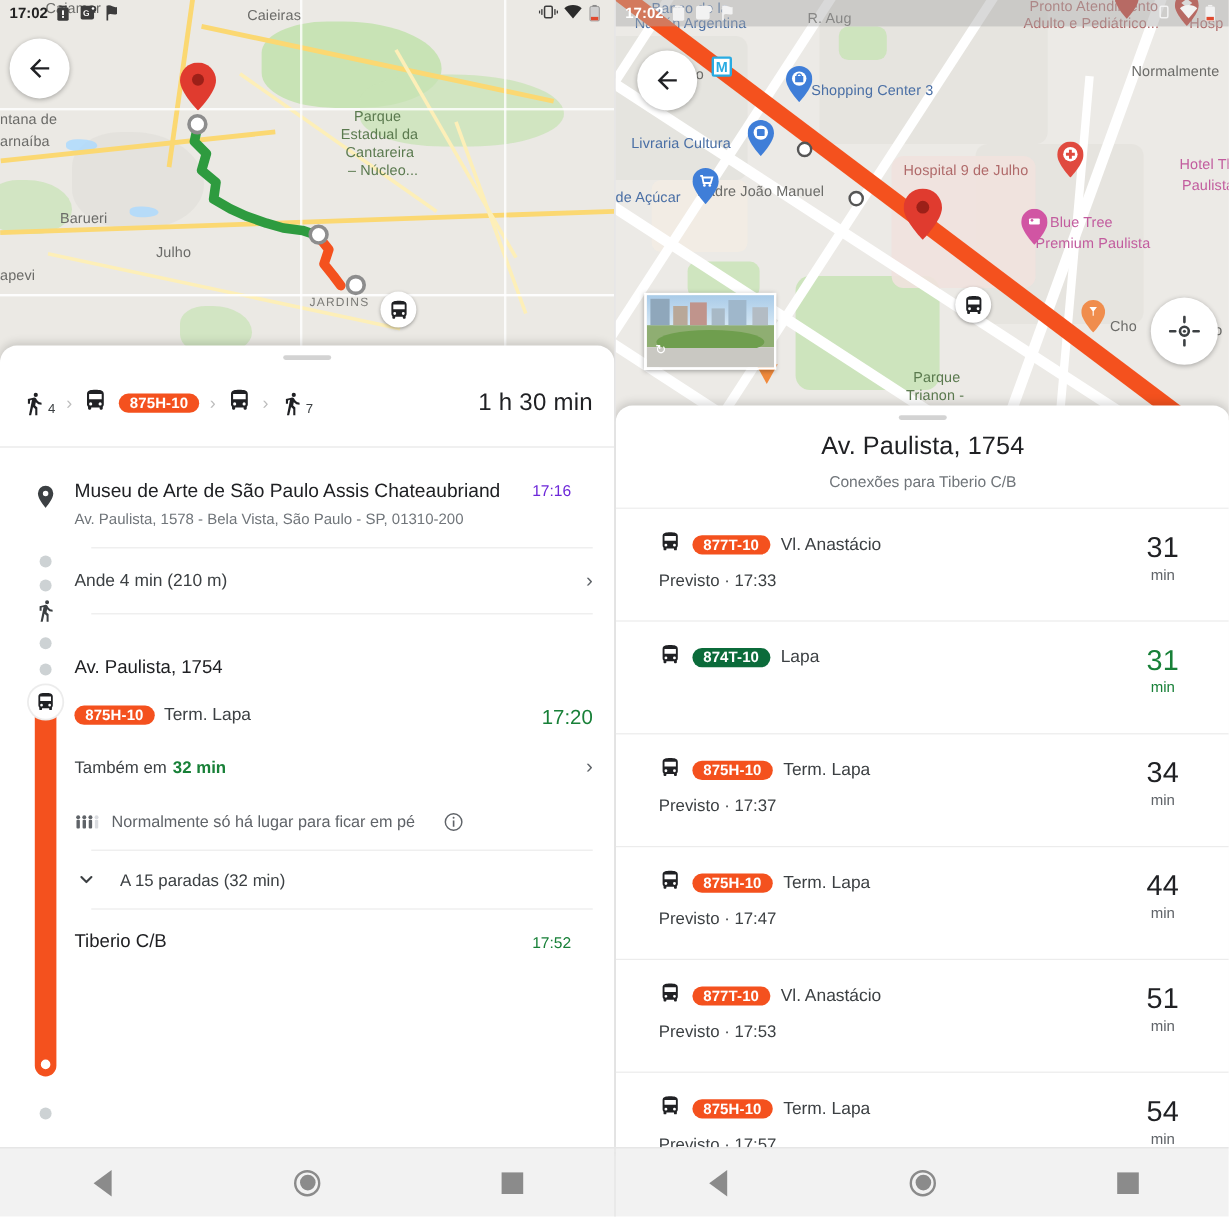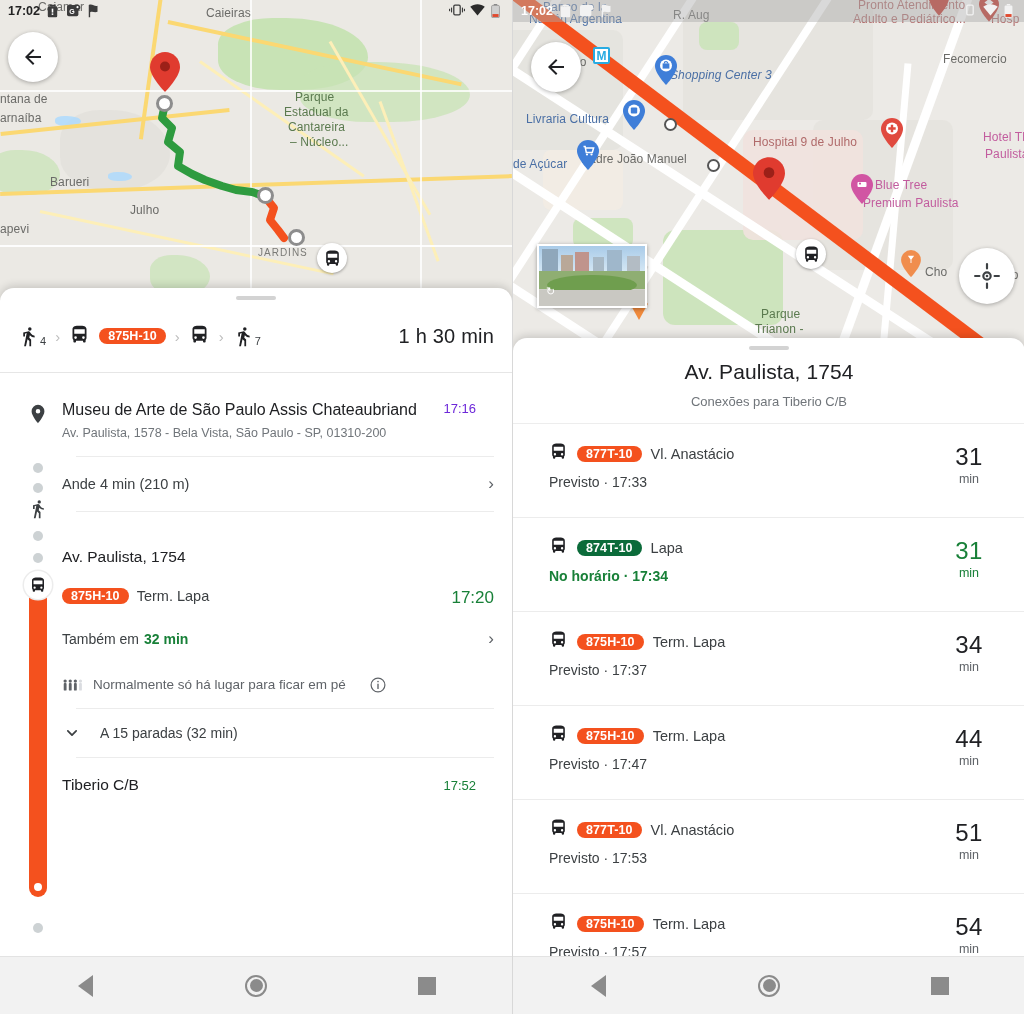--- a/index.html
+++ b/index.html
@@ -572,22 +572,22 @@
         <div class="sv-road"></div>
         <span style="position:absolute;left:7px;bottom:8px;color:#fff;font-size:11px">↻</span>
       </div>
 
       <div id="right-map-labels">
           <div class="maplabel blue-t" style="left: 30px; top: 0px;">Banco de la</div>
           <div class="maplabel blue-t" style="left: 16px; top: 12px;">Nación Argentina</div>
           <div class="maplabel red-t" style="left: 345px; top: -2px;">Pronto Atendimento</div>
           <div class="maplabel red-t" style="left: 340px; top: 12px;">Adulto e Pediátrico...</div>
           <div class="maplabel red-t" style="left: 478px; top: 12px;">Hosp</div>
-          <div class="maplabel " style="left: 430px; top: 52px;">Fecomercio</div>
-          <div class="maplabel blue-t" style="left: 157px; top: 68px; font-style: italic;">Shopping Center 3</div>
+          <div class="maplabel " style="left: 430px; top: 52px;">Normalmente</div>
+          <div class="maplabel blue-t" style="left: 163px; top: 68px;">Shopping Center 3</div>
           <div class="maplabel blue-t" style="left: 13px; top: 112px;">Livraria Cultura</div>
           <div class="maplabel blue-t" style="left: 0px; top: 157px;">de Açúcar</div>
           <div class="maplabel red-t" style="left: 240px; top: 135px;">Hospital 9 de Julho</div>
           <div class="maplabel pink-t" style="left: 470px; top: 130px;">Hotel Th</div>
           <div class="maplabel pink-t" style="left: 472px; top: 147px;">Paulista</div>
           <div class="maplabel pink-t" style="left: 362px; top: 178px;">Blue Tree</div>
           <div class="maplabel pink-t" style="left: 350px; top: 196px;">Premium Paulista</div>
           <div class="maplabel green-t" style="left: 248px; top: 307px;">Parque</div>
           <div class="maplabel green-t" style="left: 242px; top: 322px;">Trianon -</div>
           <div class="maplabel " style="left: 412px; top: 265px;">Cho</div>
@@ -677,21 +677,20 @@
           </div>
           <div class="row-div" style="margin-left: 0px;"></div>
           <div class="conn-row">
             <div class="conn-top">
               <span><svg viewBox="0 0 24 24" width="19" height="19" fill="#202124">
                   <path d="M4 16c0 .88.39 1.67 1 2.22V20a1 1 0 0 0 1 1h1a1 1 0 0 0 1-1v-1h8v1a1 1 0 0 0 1 1h1a1 1 0 0 0 1-1v-1.78c.61-.55 1-1.34 1-2.22V6c0-3.5-3.58-4-8-4s-8 .5-8 4v10zm3.5 1a1.5 1.5 0 1 1 0-3 1.5 1.5 0 0 1 0 3zm9 0a1.5 1.5 0 1 1 0-3 1.5 1.5 0 0 1 0 3zm1.5-6H6V6h12v5z"></path>
                 </svg></span>
               <span class="linechip" style="background:#0b6b3a">874T-10</span>
               <span class="dest-label" style="margin-left:0">Lapa</span>
             </div>
-            <div class="conn-line2 g" style="font-weight:700;color:#188038">No horário · 17:34</div>
             <div class="conn-right">
               <div class="conn-min-n g" style="color:#188038">31</div>
               <div class="conn-min-u g" style="color:#188038">min</div>
             </div>
           </div>
           <div class="row-div" style="margin-left: 0px;"></div>
           <div class="conn-row">
             <div class="conn-top">
               <span><svg viewBox="0 0 24 24" width="19" height="19" fill="#202124">
                   <path d="M4 16c0 .88.39 1.67 1 2.22V20a1 1 0 0 0 1 1h1a1 1 0 0 0 1-1v-1h8v1a1 1 0 0 0 1 1h1a1 1 0 0 0 1-1v-1.78c.61-.55 1-1.34 1-2.22V6c0-3.5-3.58-4-8-4s-8 .5-8 4v10zm3.5 1a1.5 1.5 0 1 1 0-3 1.5 1.5 0 0 1 0 3zm9 0a1.5 1.5 0 1 1 0-3 1.5 1.5 0 0 1 0 3zm1.5-6H6V6h12v5z"></path>

